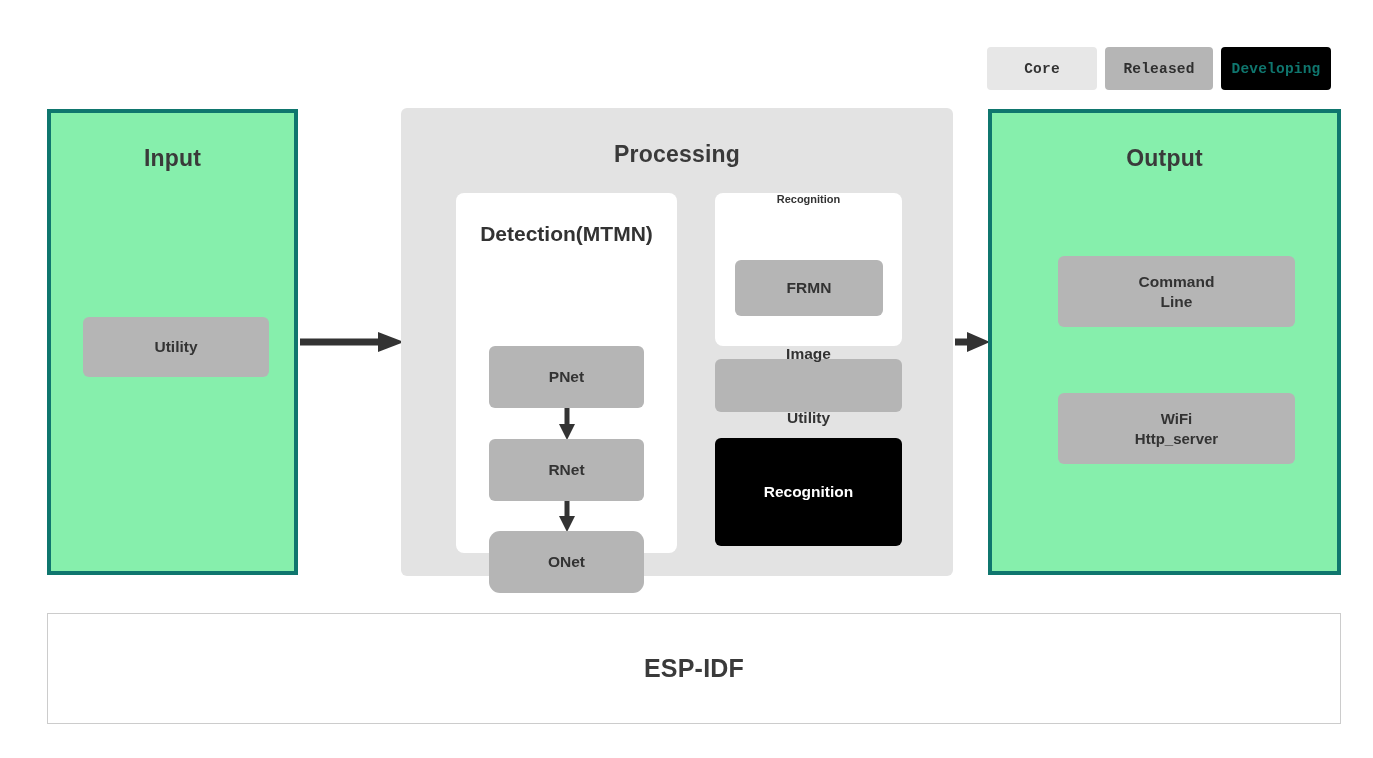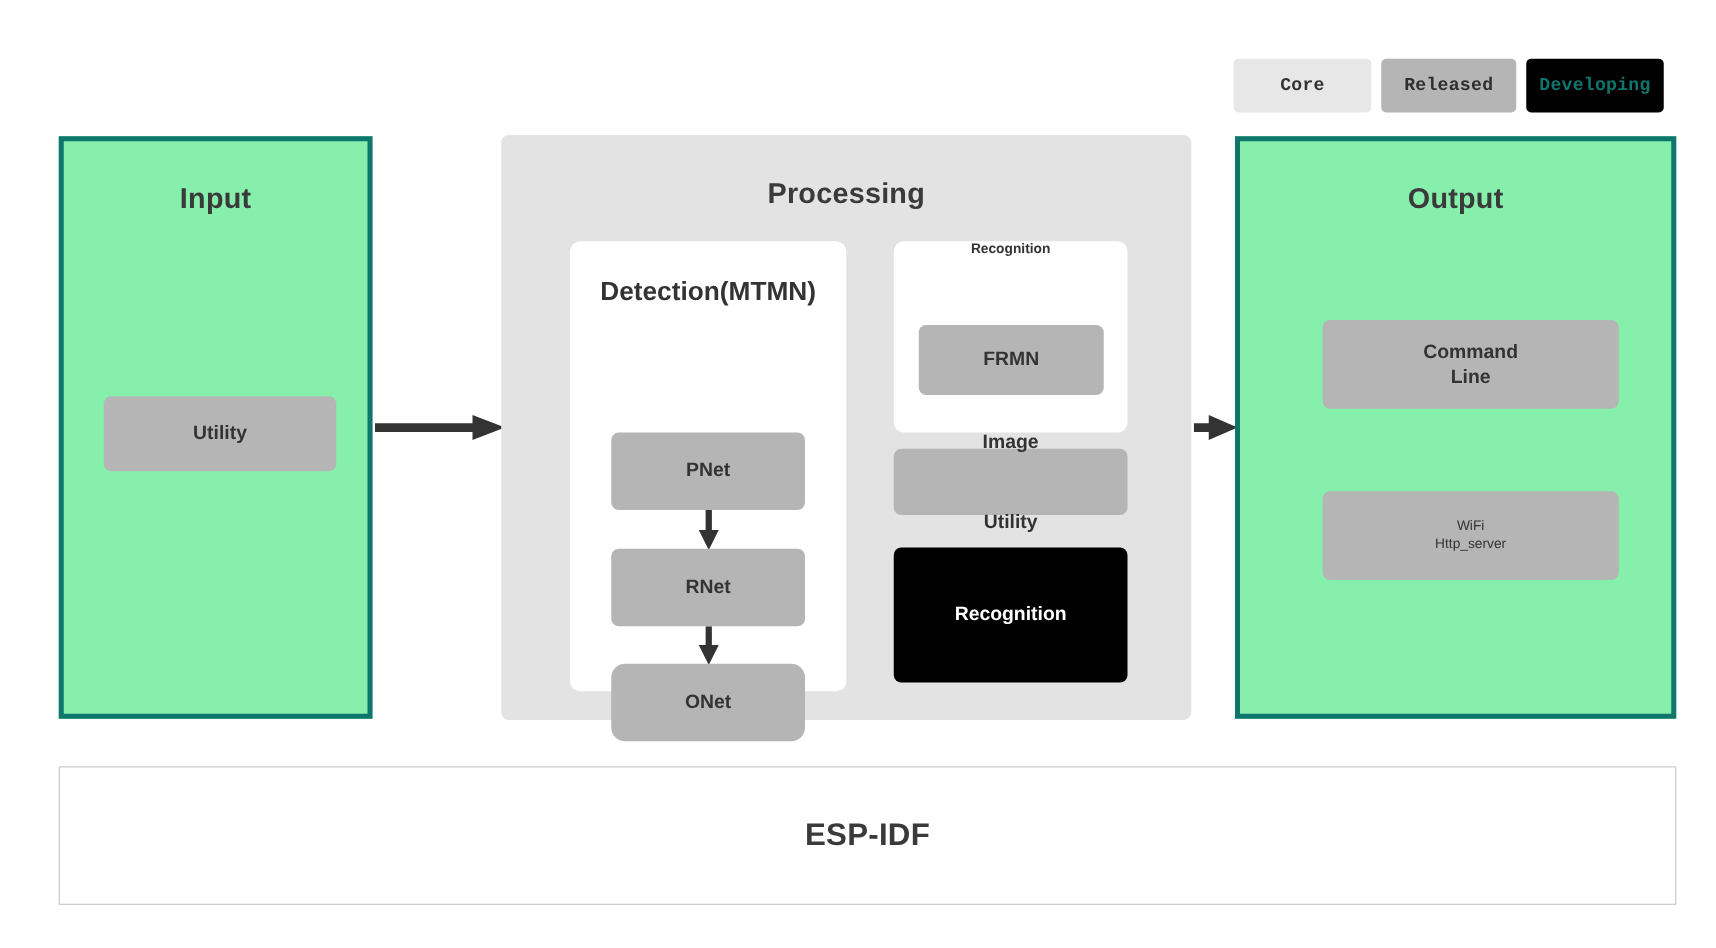--- a/index.html
+++ b/index.html
@@ -146,22 +146,22 @@
     left: 66px; top: 143px;
     width: 237px; height: 71px;
     font-size: 15.5px;
     font-weight: bold;
     flex-direction: column;
   }
   .wifi-box {
     position: absolute;
     left: 66px; top: 280px;
     width: 237px; height: 71px;
-    font-size: 11px;
-    font-weight: normal;
+    font-size: 15px;
+    font-weight: bold;
     flex-direction: column;
   }
 
   
   .arrow-h {
     position: absolute;
     display: block;
   }
   .arrow-in  { left: 300px; top: 326px; }
   .arrow-out { left: 955px; top: 326px; }

